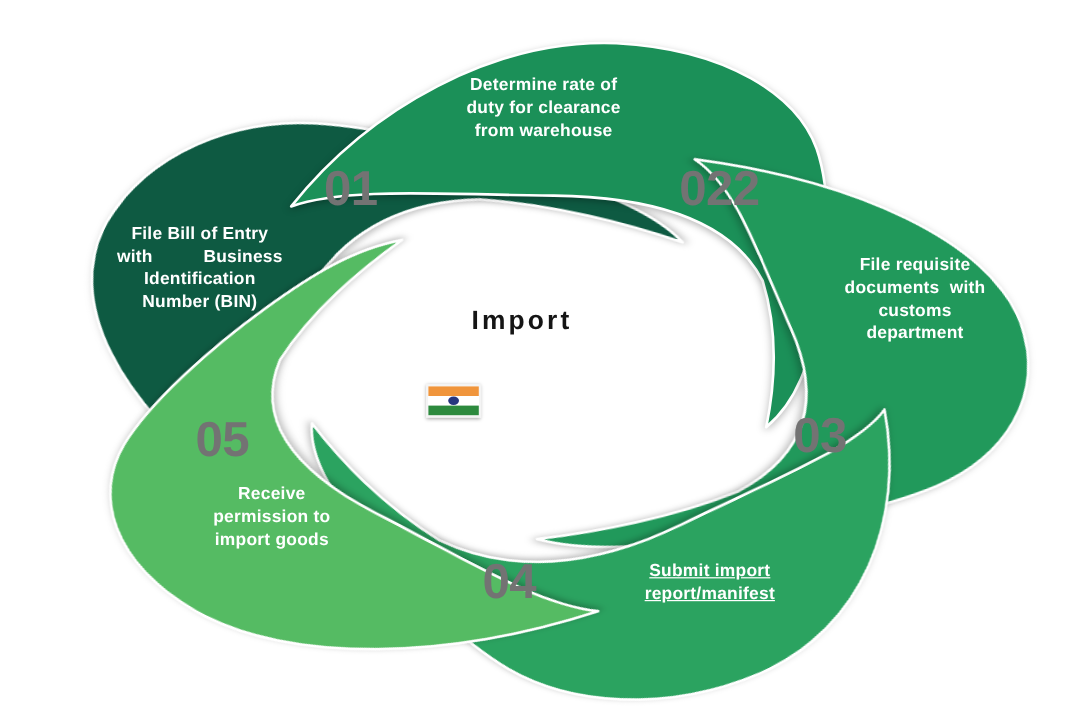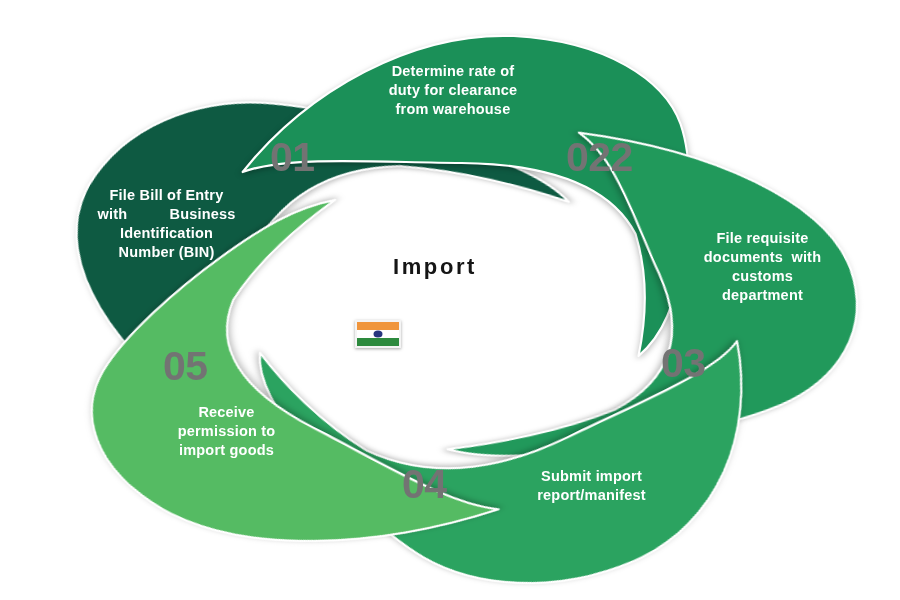--- a/index.html
+++ b/index.html
@@ -90,25 +90,25 @@
   <div class="overlay step-number" style="left:402px; top:464px;">04</div>
   <div class="overlay step-number" style="left:163px; top:346px;">05</div>
 
   <div class="overlay step-label" style="left:94px; top:186px; width:145px;">File Bill of Entry
 with          Business
 Identification
 Number (BIN)</div>
   <div class="overlay step-label" style="left:368px; top:62px; width:170px;">Determine rate of
 duty for clearance
 from warehouse</div>
-  <div class="overlay step-label" style="left:695px; top:229px; width:135px;">File requisite
+  <div class="overlay step-label" style="left:695px; top:212px; width:135px;">File requisite
 documents  with
 customs
 department</div>
-  <div class="overlay step-label" style="left:509px; top:467px; width:165px;">Submit import
+  <div class="overlay step-label" style="left:509px; top:467px; width:165px;text-decoration:underline;">Submit import
 report/manifest</div>
   <div class="overlay step-label" style="left:164px; top:403px; width:125px;">Receive
 permission to
 import goods</div>
 
   <div class="center-title">
     <div>Import</div>
   </div>
 
   <div class="flag">

